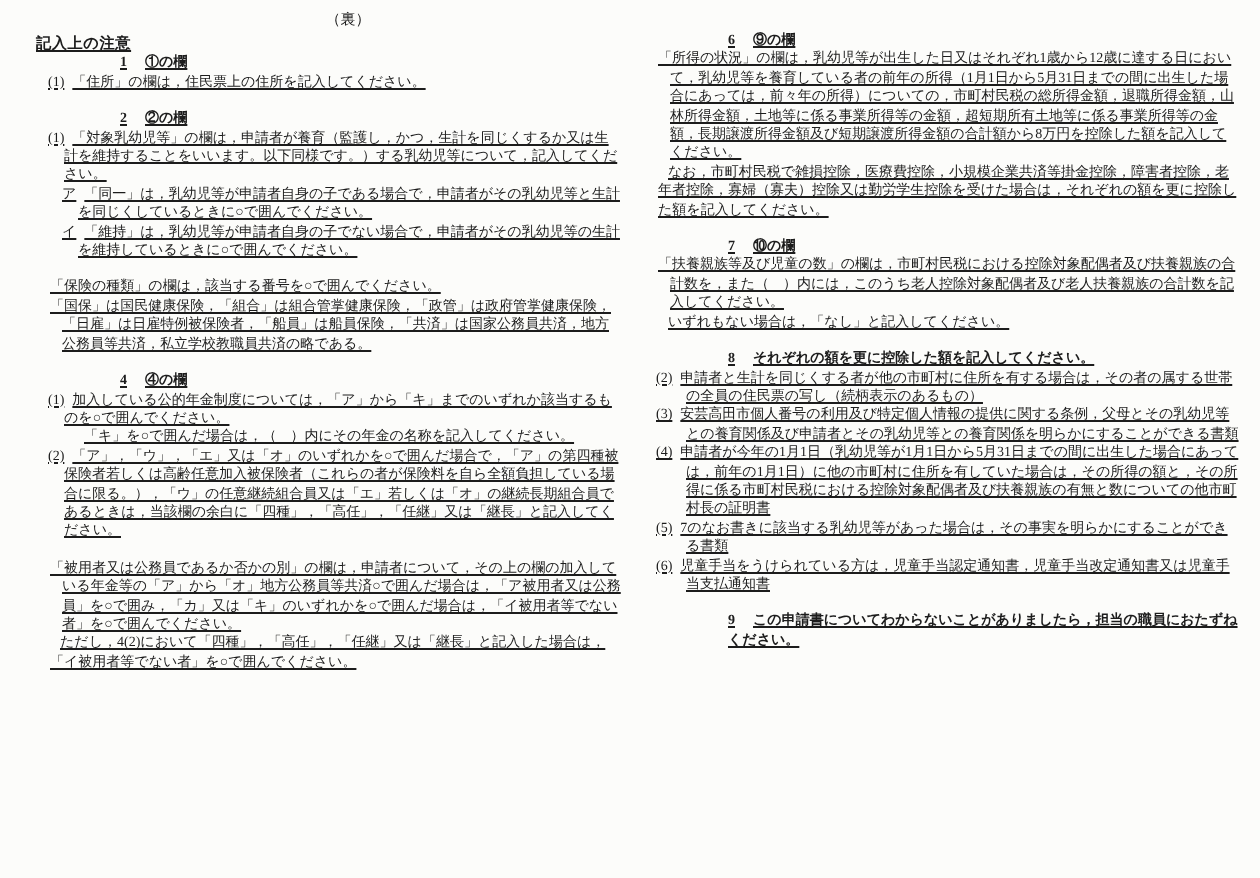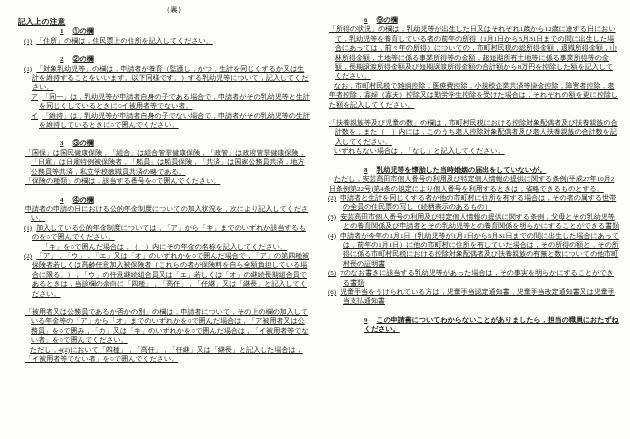--- a/index.html
+++ b/index.html
@@ -51,68 +51,66 @@
         <span class="sec-num">1</span><span class="sec-title">①の欄</span>
       </div>
       <div class="para p-num"><span class="marker">(1)</span><span>「住所」の欄は，住民票上の住所を記入してください。</span></div>
     </div>
 
     <div class="sec">
       <div class="sec-head">
         <span class="sec-num">2</span><span class="sec-title">②の欄</span>
       </div>
       <div class="para p-num"><span class="marker">(1)</span><span>「対象乳幼児等」の欄は，申請者が養育（監護し，かつ，生計を同じくするか又は生計を維持することをいいます。以下同様です。）する乳幼児等について，記入してください。</span></div>
-      <div class="para p-sub"><span class="marker">ア</span><span>「同一」は，乳幼児等が申請者自身の子である場合で，申請者がその乳幼児等と生計を同じくしているときに○イ被用者等でない者。</span></div>
+      <div class="para p-sub"><span class="marker">ア</span><span>「同一」は，乳幼児等が申請者自身の子である場合で，申請者がその乳幼児等と生計を同じくしているときに○で囲んでください。</span></div>
       <div class="para p-sub"><span class="marker">イ</span><span>「維持」は，乳幼児等が申請者自身の子でない場合で，申請者がその乳幼児等の生計を維持しているときに○で囲んでください。</span></div>
     </div>
 
     <div class="sec">
-      <div class="sec-head">
-        <span class="sec-num">3</span><span class="sec-title">③の欄</span>
-      </div>
+      <div class="para p-body">「保険の種類」の欄は，該当する番号を○で囲んでください。</div>
       <div class="para p-body">「国保」は国民健康保険，「組合」は組合管掌健康保険，「政管」は政府管掌健康保険，「日雇」は日雇特例被保険者，「船員」は船員保険，「共済」は国家公務員共済，地方公務員等共済，私立学校教職員共済の略である。</div>
-      <div class="para p-body">「保険の種類」の欄は，該当する番号を○で囲んでください。</div>
     </div>
 
     <div class="sec">
       <div class="sec-head">
         <span class="sec-num">4</span><span class="sec-title">④の欄</span>
       </div>
-      <div class="para p-body">申請者の申請の日における公的年金制度についての加入状況を，次により記入してください。</div>
       <div class="para p-num"><span class="marker">(1)</span><span>加入している公的年金制度については，「ア」から「キ」までのいずれか該当するものを○で囲んでください。</span></div>
       <div class="para p-deep">「キ」を○で囲んだ場合は，（　）内にその年金の名称を記入してください。</div>
       <div class="para p-num"><span class="marker">(2)</span><span>「ア」，「ウ」，「エ」又は「オ」のいずれかを○で囲んだ場合で，「ア」の第四種被保険者若しくは高齢任意加入被保険者（これらの者が保険料を自ら全額負担している場合に限る。），「ウ」の任意継続組合員又は「エ」若しくは「オ」の継続長期組合員であるときは，当該欄の余白に「四種」，「高任」，「任継」又は「継長」と記入してください。</span></div>
     </div>
 
     <div class="sec">
-      <div class="para p-body">「被用者又は公務員であるか否かの別」の欄は，申請者について，その上の欄の加入している年金等の「ア」から「オ」までのいずれかを○で囲んだ場合は，「ア被用者又は公務員」を○で囲み，「カ」又は「キ」のいずれかを○で囲んだ場合は，「イ被用者等でない者」を○で囲んでください。</div>
+      <div class="para p-body">「被用者又は公務員であるか否かの別」の欄は，申請者について，その上の欄の加入している年金等の「ア」から「オ」地方公務員等共済○で囲んだ場合は，「ア被用者又は公務員」を○で囲み，「カ」又は「キ」のいずれかを○で囲んだ場合は，「イ被用者等でない者」を○で囲んでください。</div>
       <div class="para p-note">ただし，4(2)において「四種」，「高任」，「任継」又は「継長」と記入した場合は，「イ被用者等でない者」を○で囲んでください。</div>
     </div>
   </div>
 
   <div class="col col-right">
 
     <div class="sec">
       <div class="sec-head">
         <span class="sec-num">6</span><span class="sec-title">⑨の欄</span>
       </div>
       <div class="para p-body">「所得の状況」の欄は，乳幼児等が出生した日又はそれぞれ1歳から12歳に達する日において，乳幼児等を養育している者の前年の所得（1月1日から5月31日までの間に出生した場合にあっては，前々年の所得）についての，市町村民税の総所得金額，退職所得金額，山林所得金額，土地等に係る事業所得等の金額，超短期所有土地等に係る事業所得等の金額，長期譲渡所得金額及び短期譲渡所得金額の合計額から8万円を控除した額を記入してください。</div>
       <div class="para p-note">なお，市町村民税で雑損控除，医療費控除，小規模企業共済等掛金控除，障害者控除，老年者控除，寡婦（寡夫）控除又は勤労学生控除を受けた場合は，それぞれの額を更に控除した額を記入してください。</div>
     </div>
 
     <div class="sec">
+      <div class="sec-head">
+        <span class="sec-num">7</span><span class="sec-title">⑩の欄</span>
+      </div>
       <div class="para p-body">「扶養親族等及び児童の数」の欄は，市町村民税における控除対象配偶者及び扶養親族の合計数を，また（　）内には，このうち老人控除対象配偶者及び老人扶養親族の合計数を記入してください。</div>
       <div class="para p-note">いずれもない場合は，「なし」と記入してください。</div>
     </div>
 
     <div class="sec">
       <div class="sec-head">
-        <span class="sec-num">8</span><span class="sec-title">乳幼児等を懐胎した当時婚姻の届出をしていないが。</span>
+        <span class="sec-num">8</span><span class="sec-title">それぞれの額を更に控除した額を記入してください。</span>
       </div>
-      <div class="para p-note">ただし，安芸高田市個人番号の利用及び特定個人情報の提供に関する条例(平成27年10月2日条例第22号)第4条の規定により個人番号を利用するときは，省略できるものとする。</div>
       <div class="para p-numw"><span class="marker">(2)</span><span>申請者と生計を同じくする者が他の市町村に住所を有する場合は，その者の属する世帯の全員の住民票の写し（続柄表示のあるもの）</span></div>
       <div class="para p-numw"><span class="marker">(3)</span><span>安芸高田市個人番号の利用及び特定個人情報の提供に関する条例，父母とその乳幼児等との養育関係及び申請者とその乳幼児等との養育関係を明らかにすることができる書類</span></div>
       <div class="para p-numw"><span class="marker">(4)</span><span>申請者が今年の1月1日（乳幼児等が1月1日から5月31日までの間に出生した場合にあっては，前年の1月1日）に他の市町村に住所を有していた場合は，その所得の額と，その所得に係る市町村民税における控除対象配偶者及び扶養親族の有無と数についての他市町村長の証明書</span></div>
       <div class="para p-numw"><span class="marker">(5)</span><span>7のなお書きに該当する乳幼児等があった場合は，その事実を明らかにすることができる書類</span></div>
       <div class="para p-numw"><span class="marker">(6)</span><span>児童手当をうけられている方は，児童手当認定通知書，児童手当改定通知書又は児童手当支払通知書</span></div>
     </div>
 
     <div class="sec">
       <div class="sec-head">
         <span class="sec-num">9</span><span class="sec-title">この申請書についてわからないことがありましたら，担当の職員におたずねください。</span>

